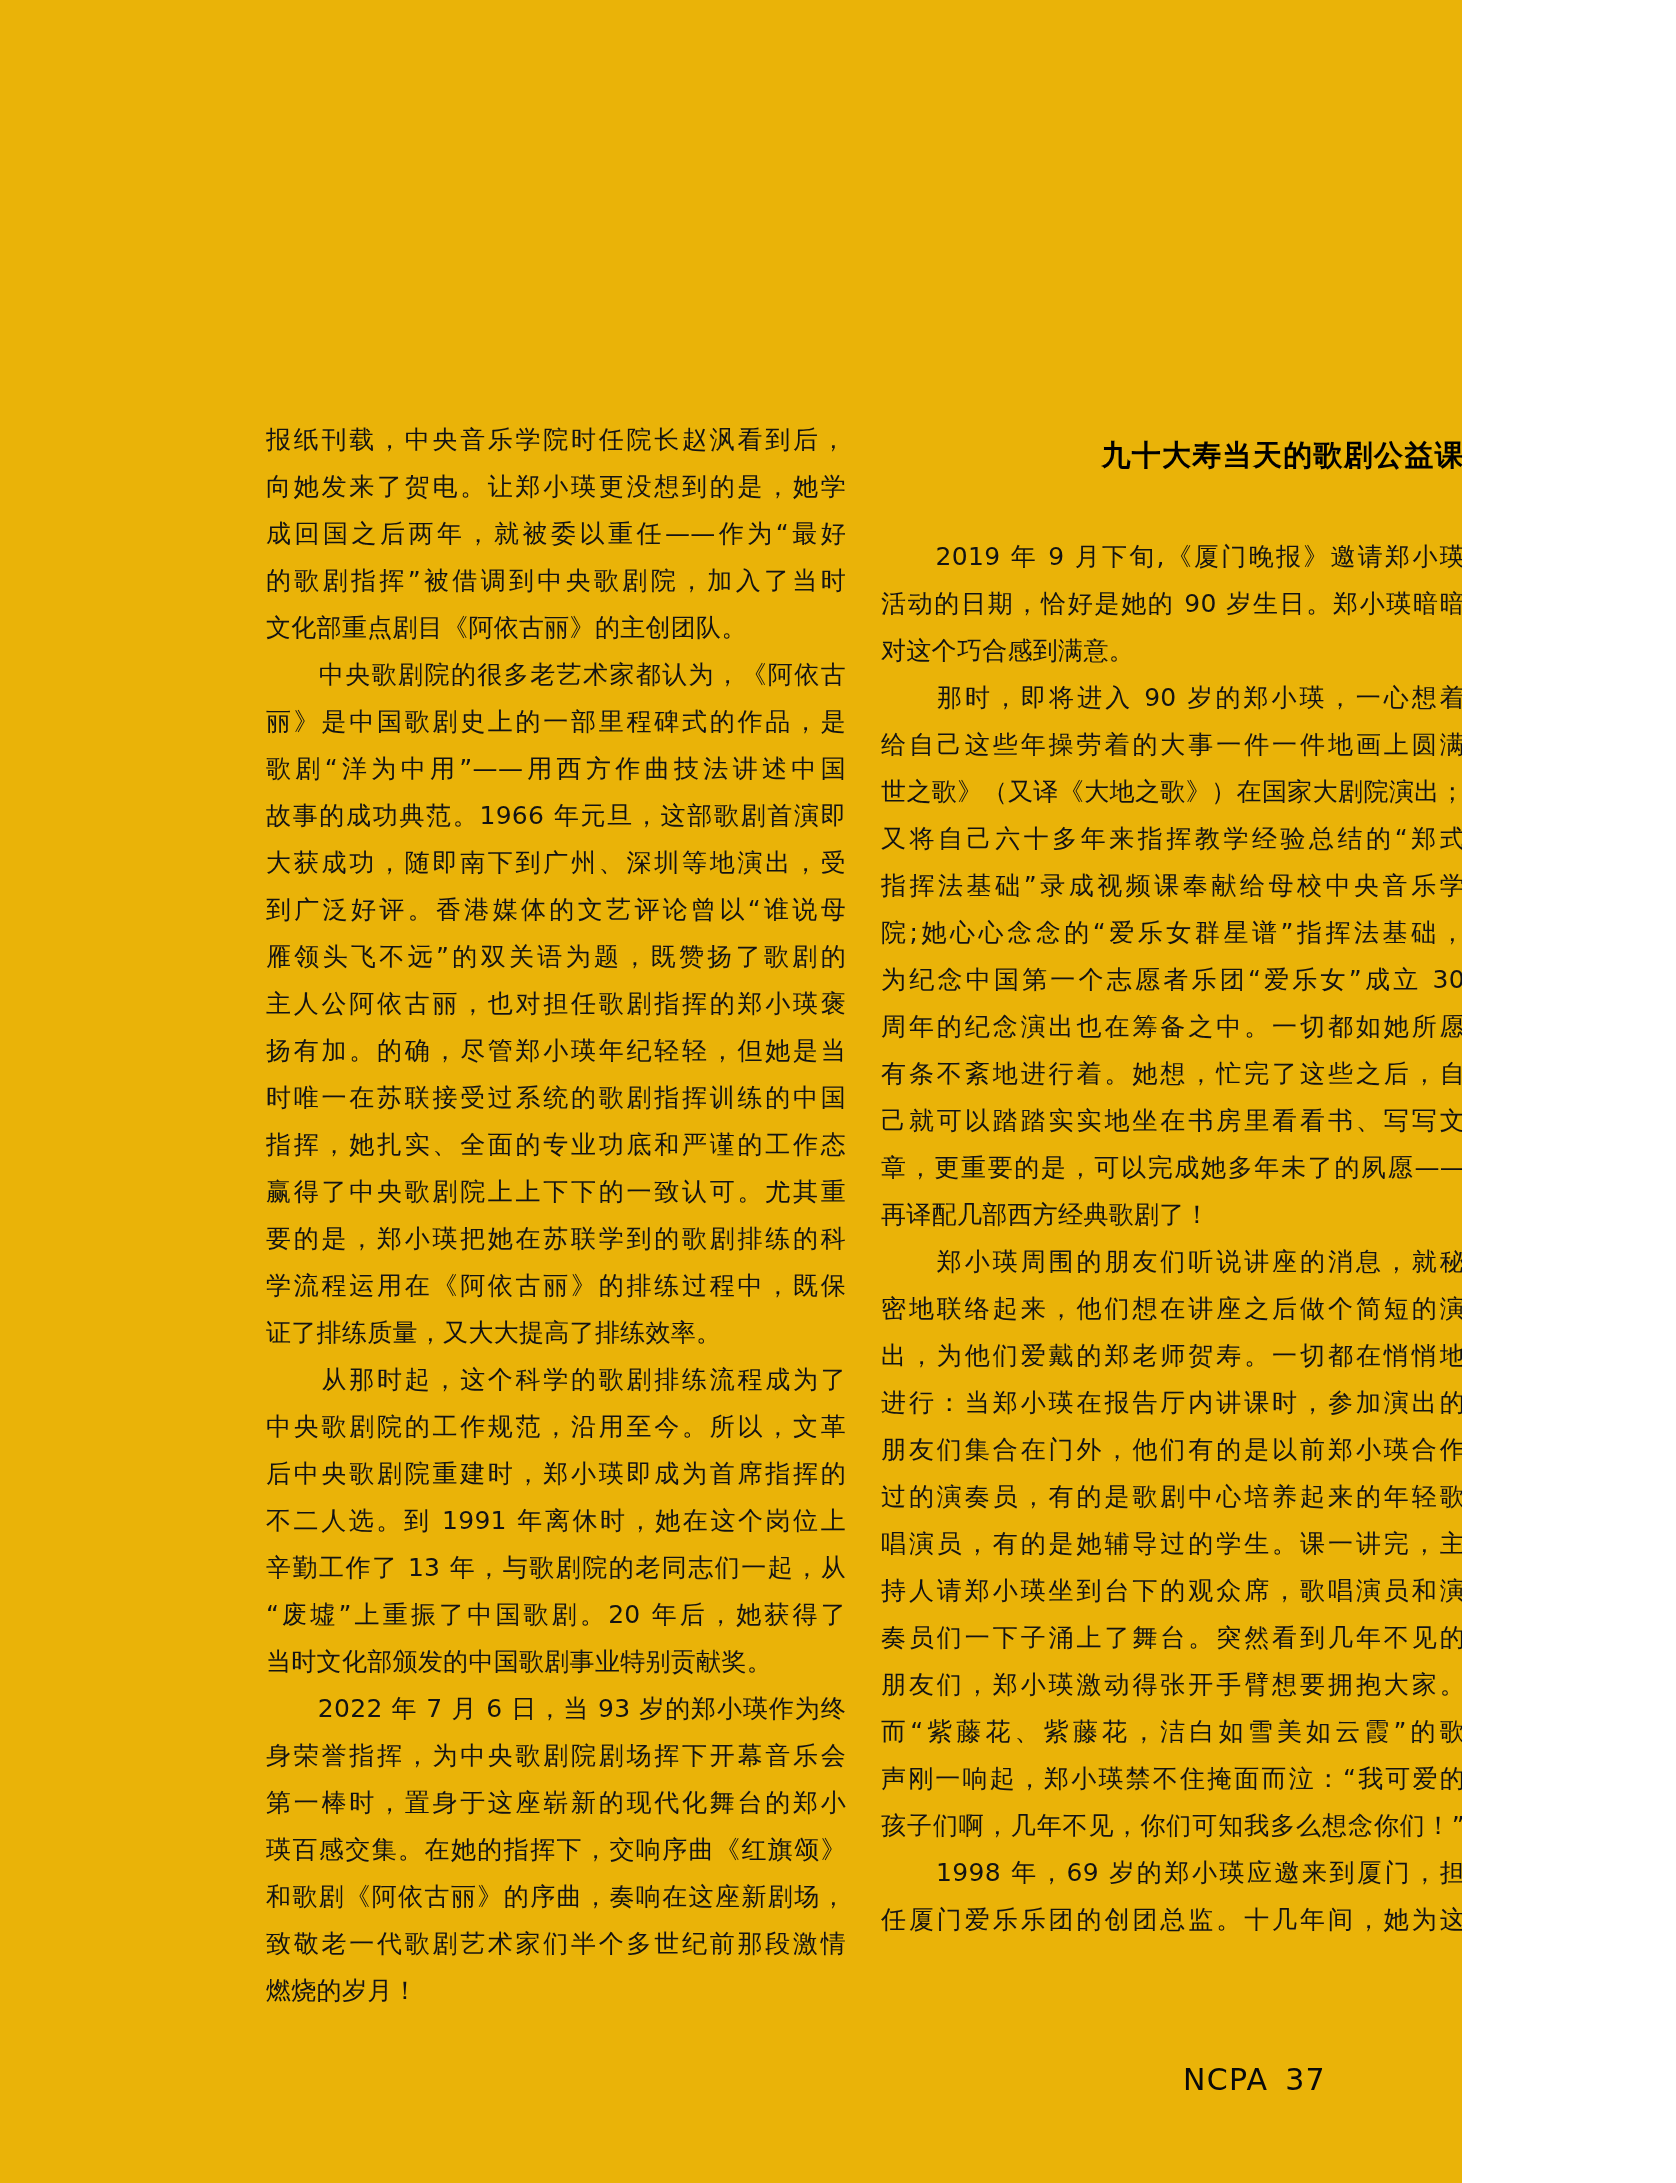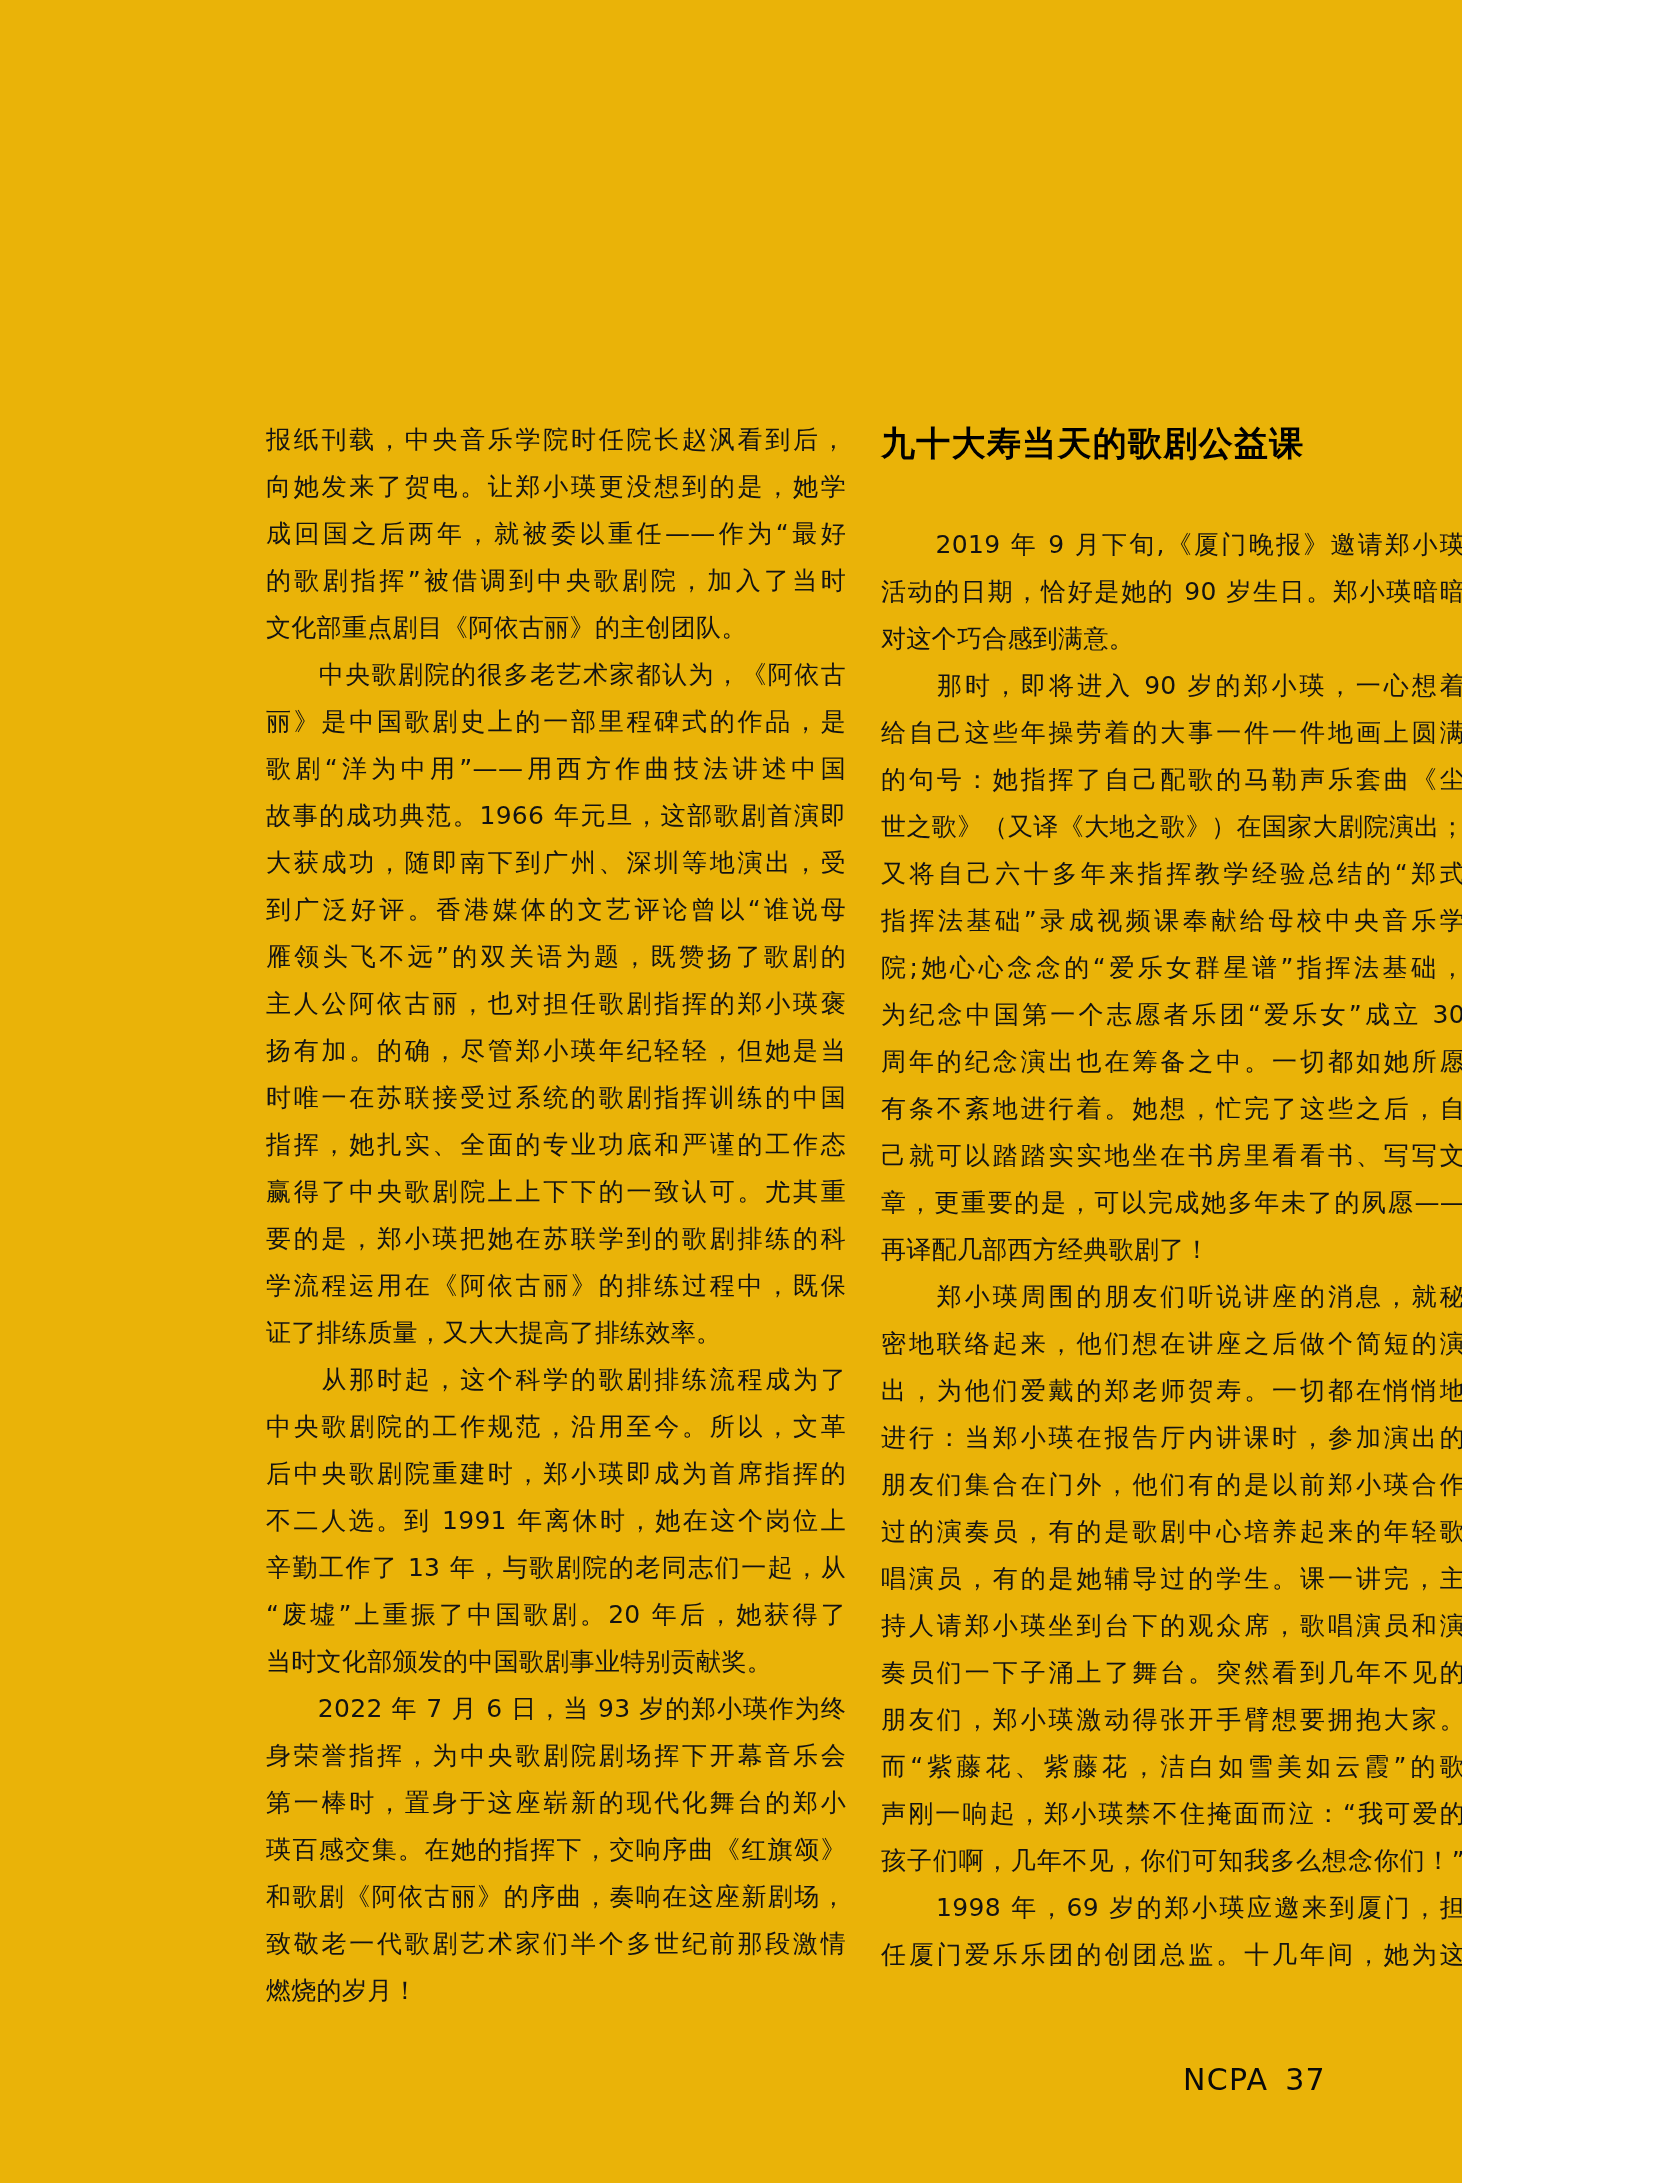--- a/index.html
+++ b/index.html
@@ -32,28 +32,28 @@
     text-align-last: justify;
     text-justify: inter-character;
     overflow: hidden;
     letter-spacing: 0.3px;
   }
   .text-line.para-end {
     text-align-last: left;
   }
 
   .heading {
-    margin: 4px 0 54px 0;
+    margin: 16px 0 54px 0;
     height: 47px;
     line-height: 47px;
-    font-size: 34px;
+    font-size: 29px;
     font-weight: 700;
     color: #000000;
     letter-spacing: 1.3px;
-    text-align: left;
+    text-align: right;
   }
 
   .footer {
     position: absolute;
     top: 2061px;
     right: 136px;
     font-size: 30px;
     line-height: 37px;
     color: #0a0a0a;
     letter-spacing: 1.3px;
@@ -104,21 +104,20 @@
     </section>
 
   <section class="col col-right">
     <h2 class="heading">九十大寿当天的歌剧公益课</h2>
     <div>
         <div class="text-line">　　2019 年 9 月下旬,《厦门晚报》邀请郑小瑛</div>
         <div class="text-line">活动的日期，恰好是她的 90 岁生日。郑小瑛暗暗</div>
         <div class="text-line para-end">对这个巧合感到满意。</div>
         <div class="text-line">　　那时，即将进入 90 岁的郑小瑛，一心想着</div>
         <div class="text-line">给自己这些年操劳着的大事一件一件地画上圆满</div>
-        <div class="text-line">的句号：她指挥了自己配歌的马勒声乐套曲《尘</div>
         <div class="text-line">世之歌》（又译《大地之歌》）在国家大剧院演出；</div>
         <div class="text-line">又将自己六十多年来指挥教学经验总结的“郑式</div>
         <div class="text-line">指挥法基础”录成视频课奉献给母校中央音乐学</div>
         <div class="text-line">院;她心心念念的“爱乐女群星谱”指挥法基础，</div>
         <div class="text-line">为纪念中国第一个志愿者乐团“爱乐女”成立 30</div>
         <div class="text-line">周年的纪念演出也在筹备之中。一切都如她所愿</div>
         <div class="text-line">有条不紊地进行着。她想，忙完了这些之后，自</div>
         <div class="text-line">己就可以踏踏实实地坐在书房里看看书、写写文</div>
         <div class="text-line">章，更重要的是，可以完成她多年未了的夙愿——</div>
         <div class="text-line para-end">再译配几部西方经典歌剧了！</div>

